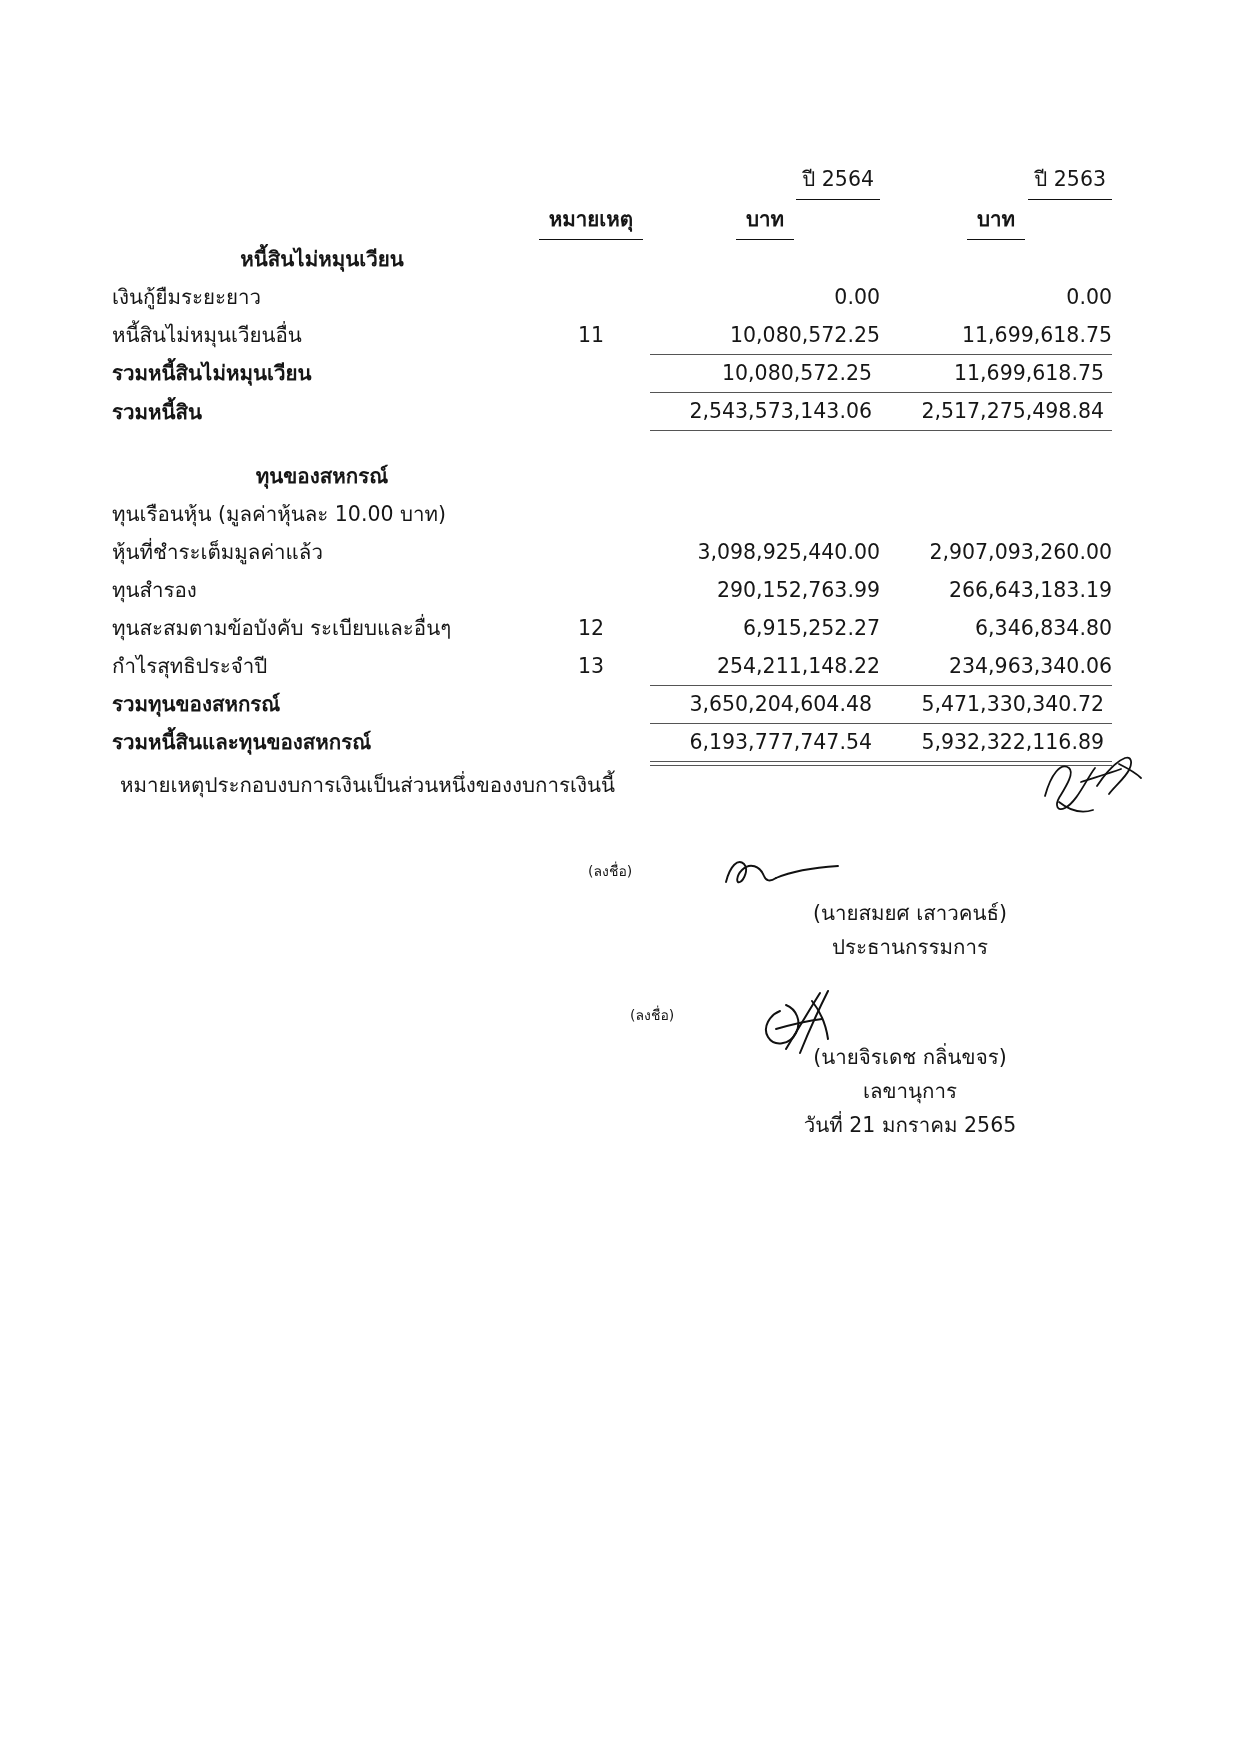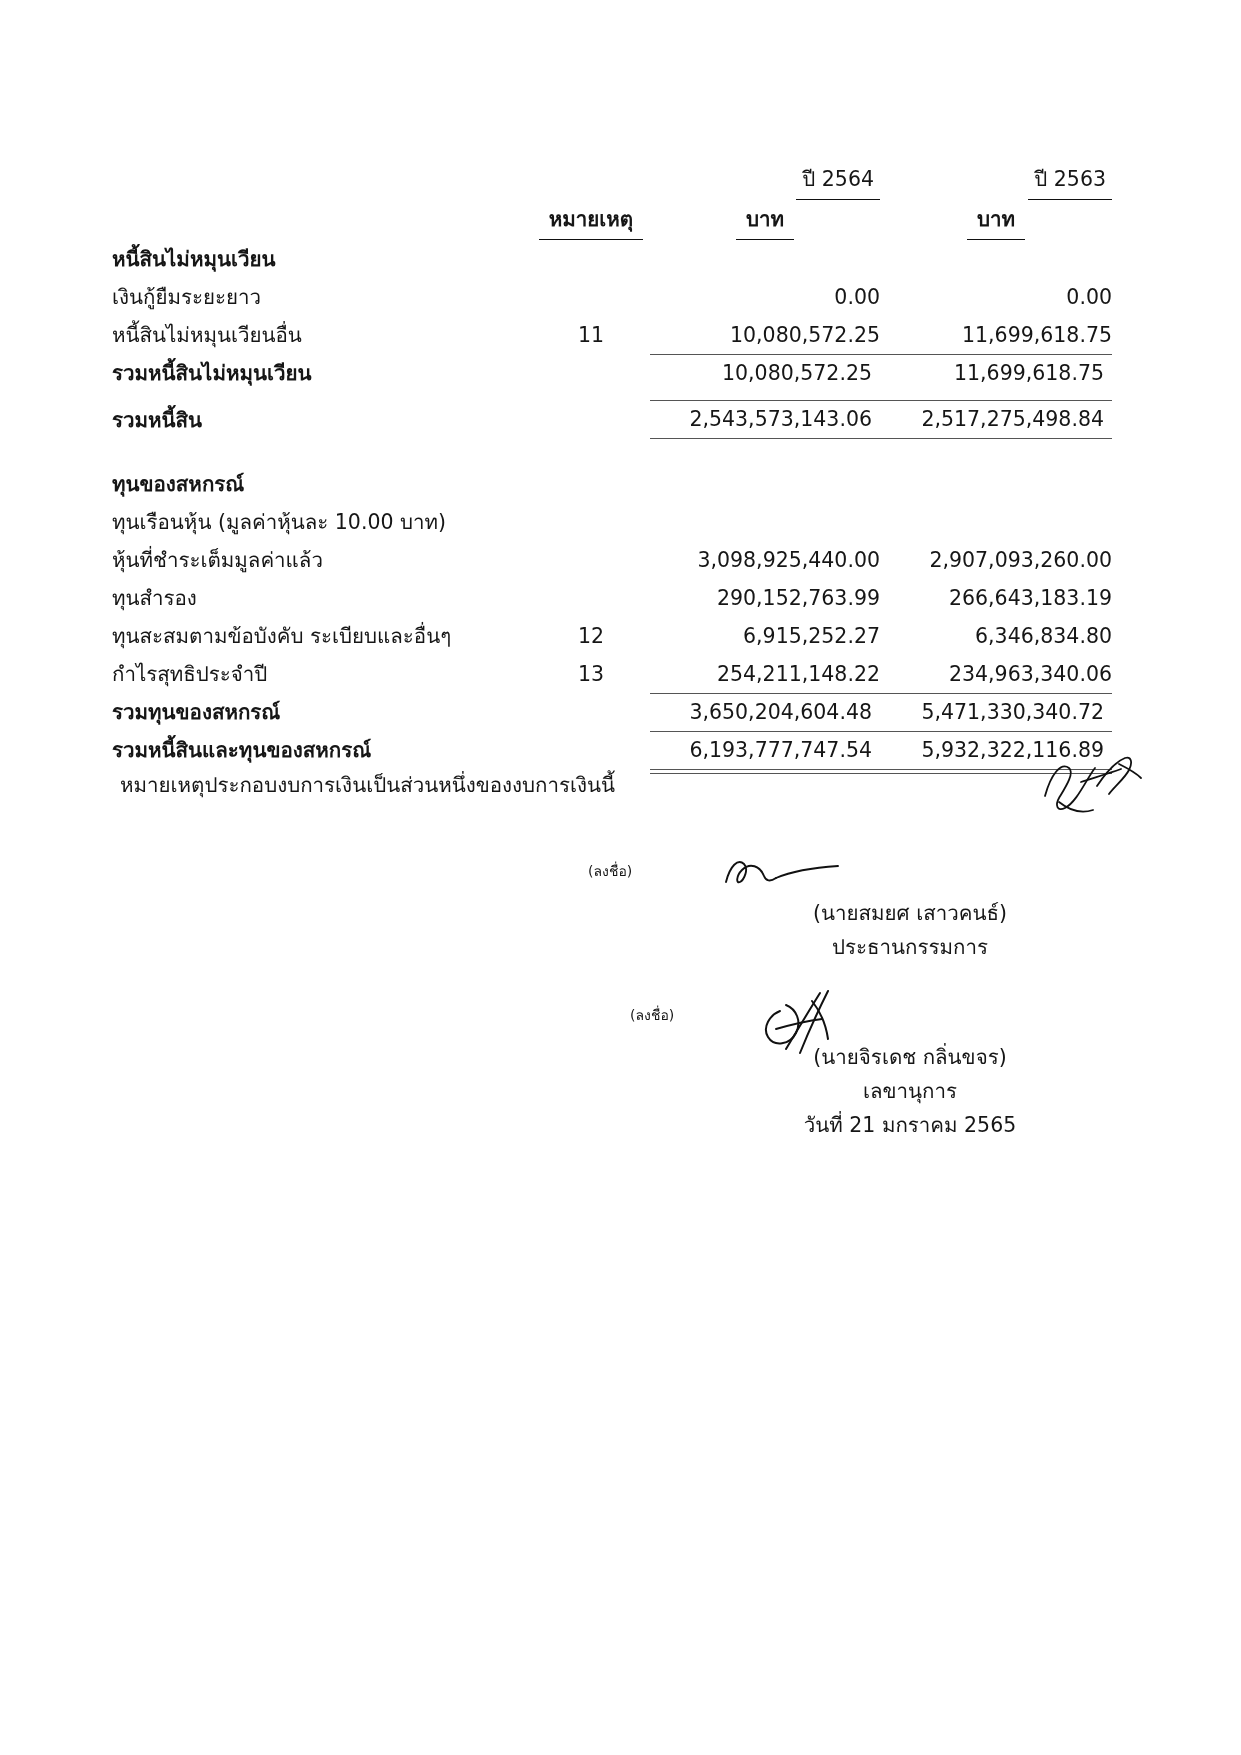--- a/index.html
+++ b/index.html
@@ -45,21 +45,21 @@
     font-size: 20.5px;
     line-height: 38px;
     height: 38px;
     white-space: nowrap;
   }
 
   .lbl           { text-align: left; }
   .note-cell     { text-align: center; font-size: 20px; }
   .num           { text-align: right; padding-right: 8px; font-size: 20.5px; }
 
-  .ind0 { padding-left: 0px; }
+  .ind0 { padding-left: 0px; text-align: center; }
   .ind1 { padding-left: 22px; }
   .ind2 { padding-left: 44px; }
   .ind3 { padding-left: 62px; }
 
   .bold { font-weight: 700; }
 
   
   .hdr-year {
     text-align: right;
     font-weight: 400;
@@ -89,21 +89,20 @@
     display: block;
     padding-right: 8px;
     text-align: right;
   }
   .rule-both .num-box {
     border-top: 1.3px solid #555;
     border-bottom: 1.3px solid #555;
     display: block;
     padding-right: 8px;
     text-align: right;
-    margin-top: 8px;
   }
   .rule-double .num-box {
     border-top: 1.3px solid #555;
     display: block;
     padding-right: 8px;
     text-align: right;
     position: relative;
   }
   .rule-double .num-box:after {
     content: "";

